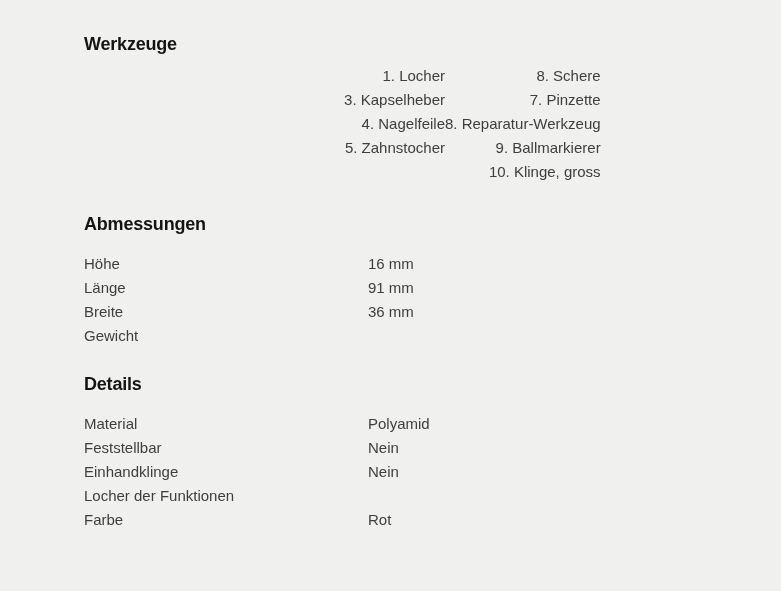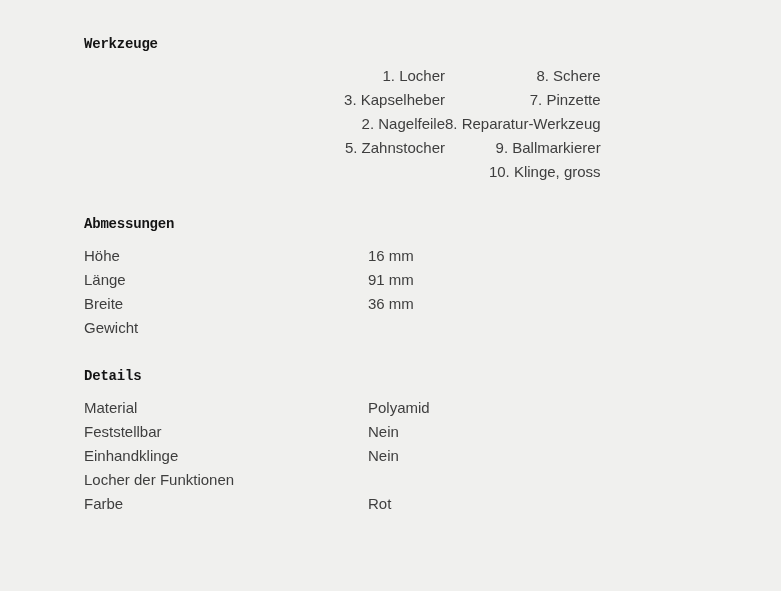--- a/index.html
+++ b/index.html
@@ -13,27 +13,27 @@
     font-family: "Liberation Sans", sans-serif;
     color: #3e3e3e;
     overflow: hidden;
   }
   .page {
     box-sizing: border-box;
     padding: 32px 40px 0 84px;
   }
   h2.section-heading {
     margin: 0;
-    font-size: 14px;
+    font-size: 18px;
     line-height: 24px;
     font-weight: 700;
     color: #141414;
     font-stretch: condensed;
     letter-spacing: -0.2px;
-    font-family: Liberation Mono, monospace;
+    font-family: Liberation Sans, sans-serif;
   }
   .tool-columns {
     display: flex;
     margin-top: 8px;
   }
   .tool-col {
     list-style: none;
     margin: 0;
     padding: 0;
   }
@@ -47,21 +47,21 @@
     color: #3e3e3e;
     text-align: right;
   }
   .section {
     margin-top: 28px;
   }
   .section.details {
     margin-top: 24px;
   }
   .spec-rows {
-    margin-top: 8px;
+    margin-top: 16px;
   }
   .spec-row {
     display: flex;
     font-size: 15px;
     line-height: 24px;
   }
   .spec-label {
     flex: 0 0 284px;
     width: 284px;
   }
@@ -73,21 +73,21 @@
 <body>
 
 <div class="page">
 
   <section class="section tools" style="margin-top:0">
     <h2 class="section-heading">Werkzeuge</h2>
     <div class="tool-columns">
       <ul class="tool-col first">
         <li>1. Locher</li>
         <li>3. Kapselheber</li>
-        <li>2. Nagelfeile</li>
+        <li>4. Nagelfeile</li>
         <li>5. Zahnstocher</li>
       </ul>
       <ul class="tool-col">
         <li>8. Schere</li>
         <li>7. Pinzette</li>
         <li>8. Reparatur-Werkzeug</li>
         <li>9. Ballmarkierer</li>
         <li>10. Klinge, gross</li>
       </ul>
     </div>

